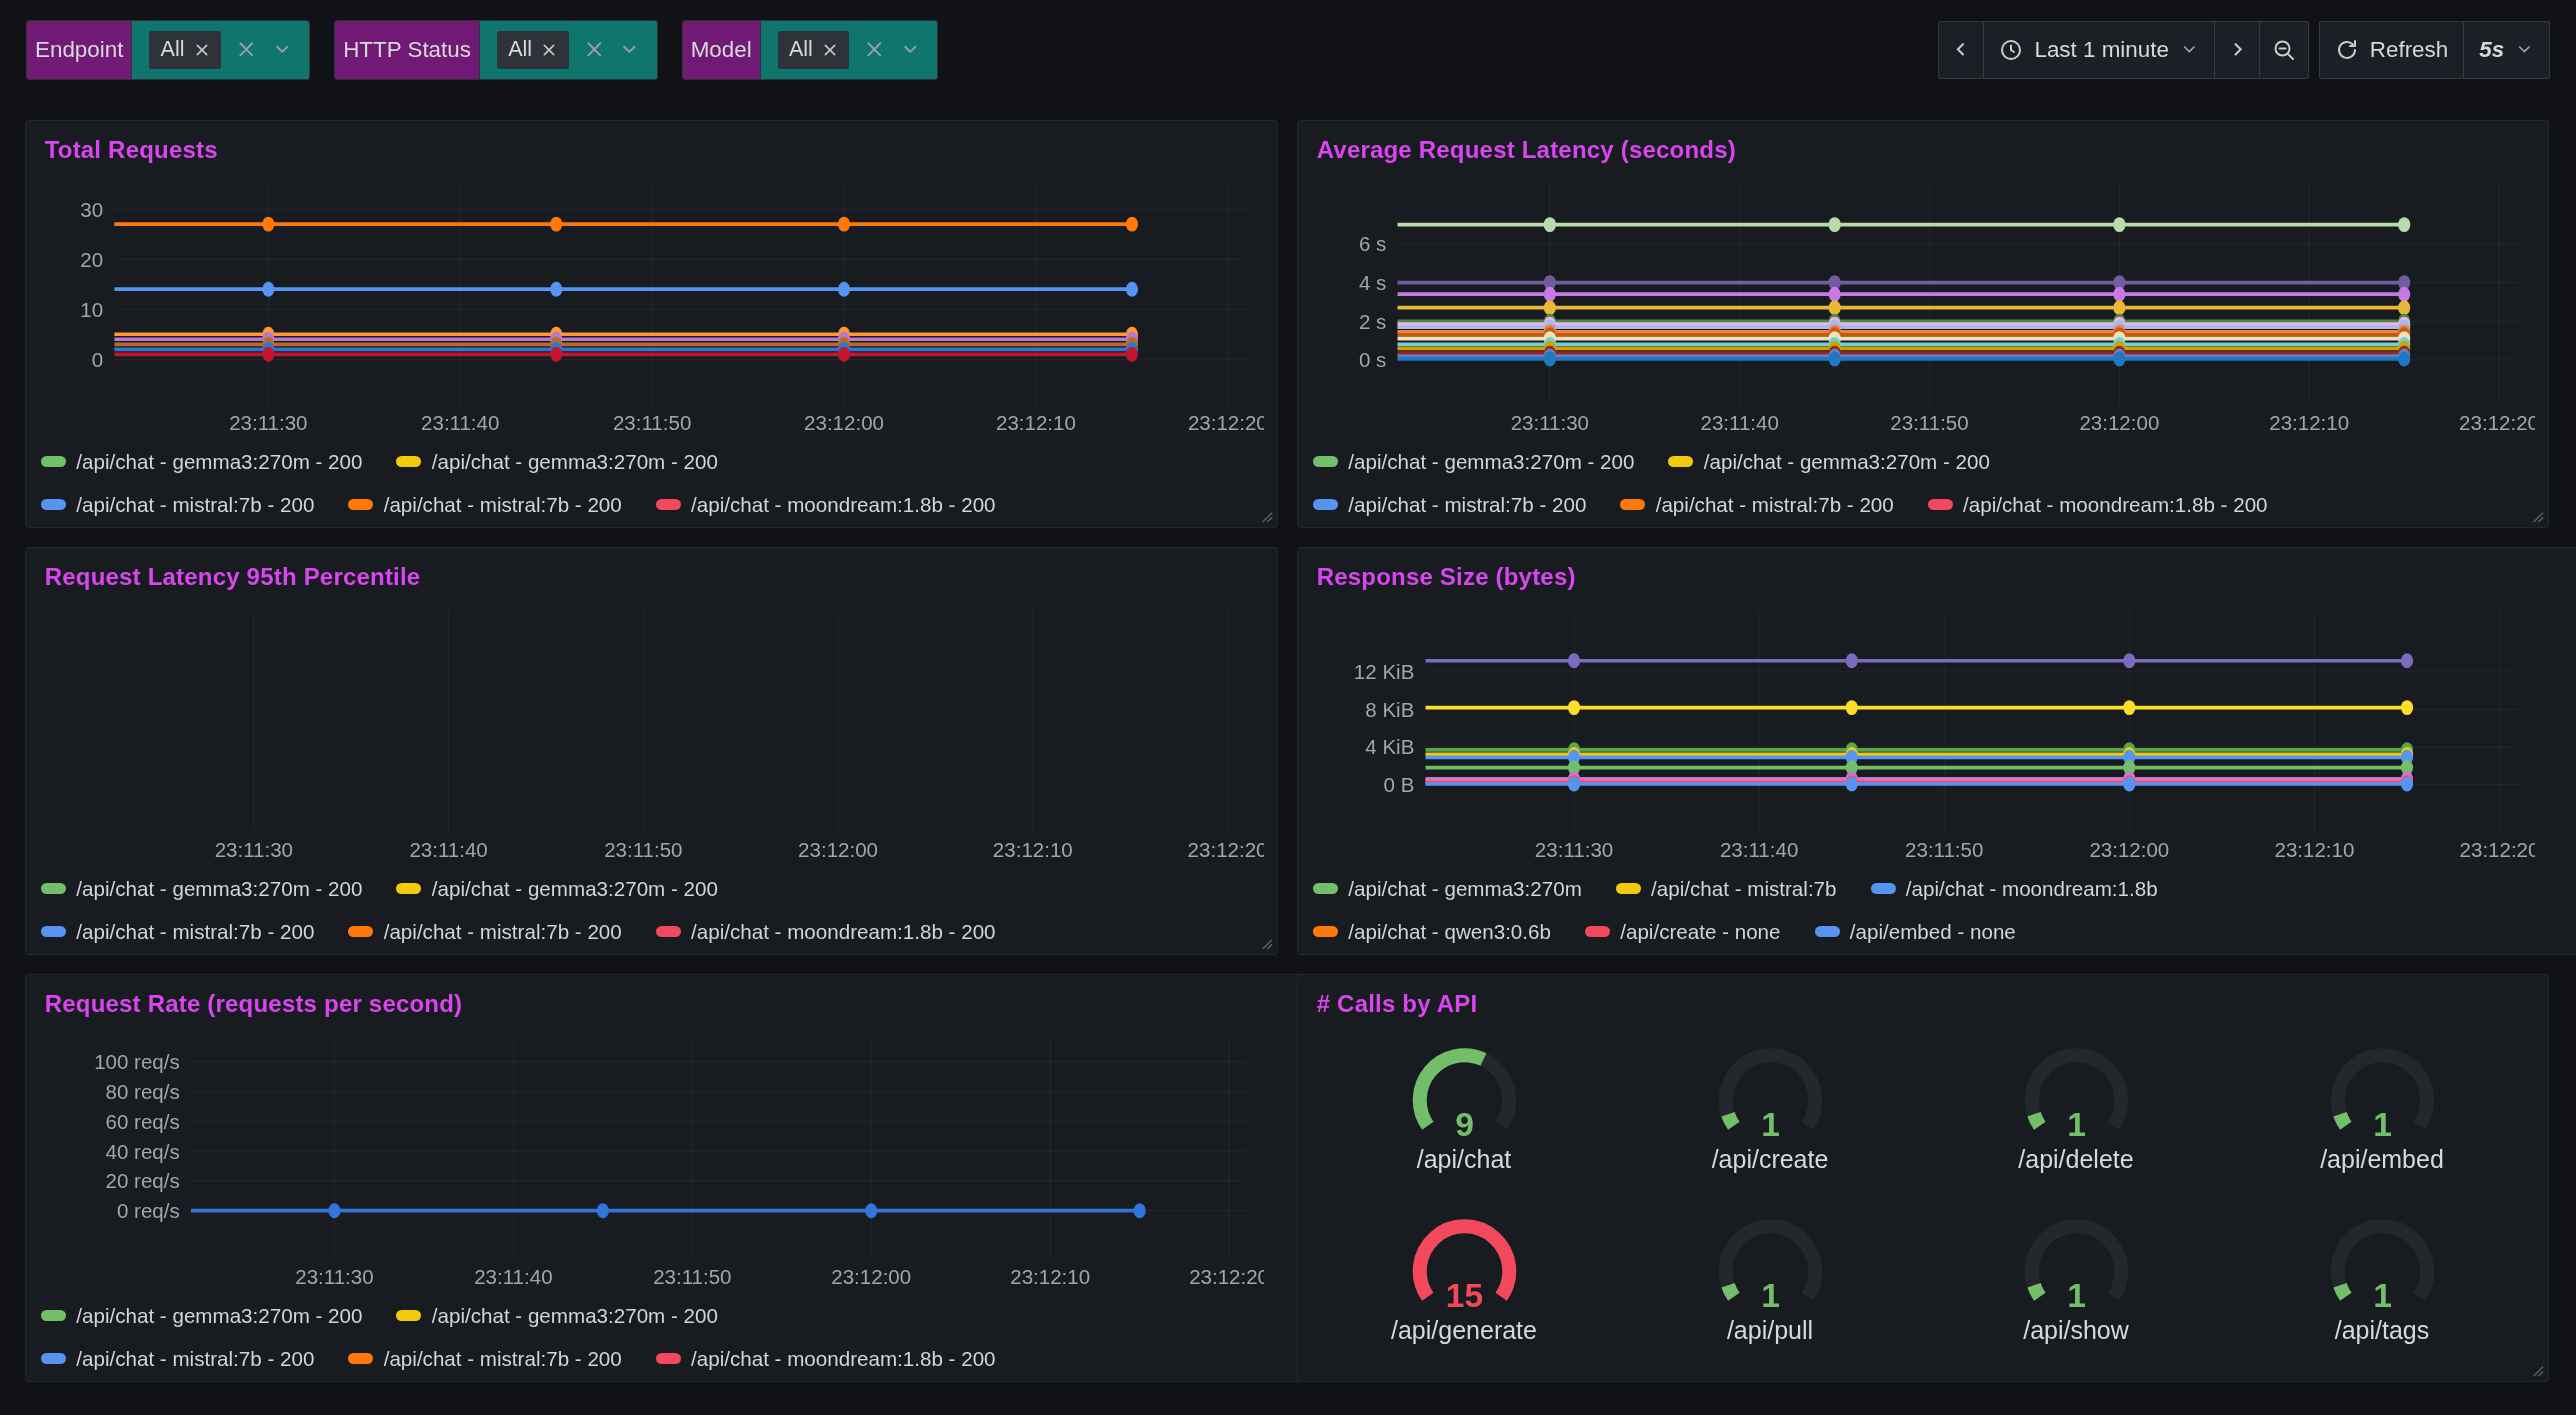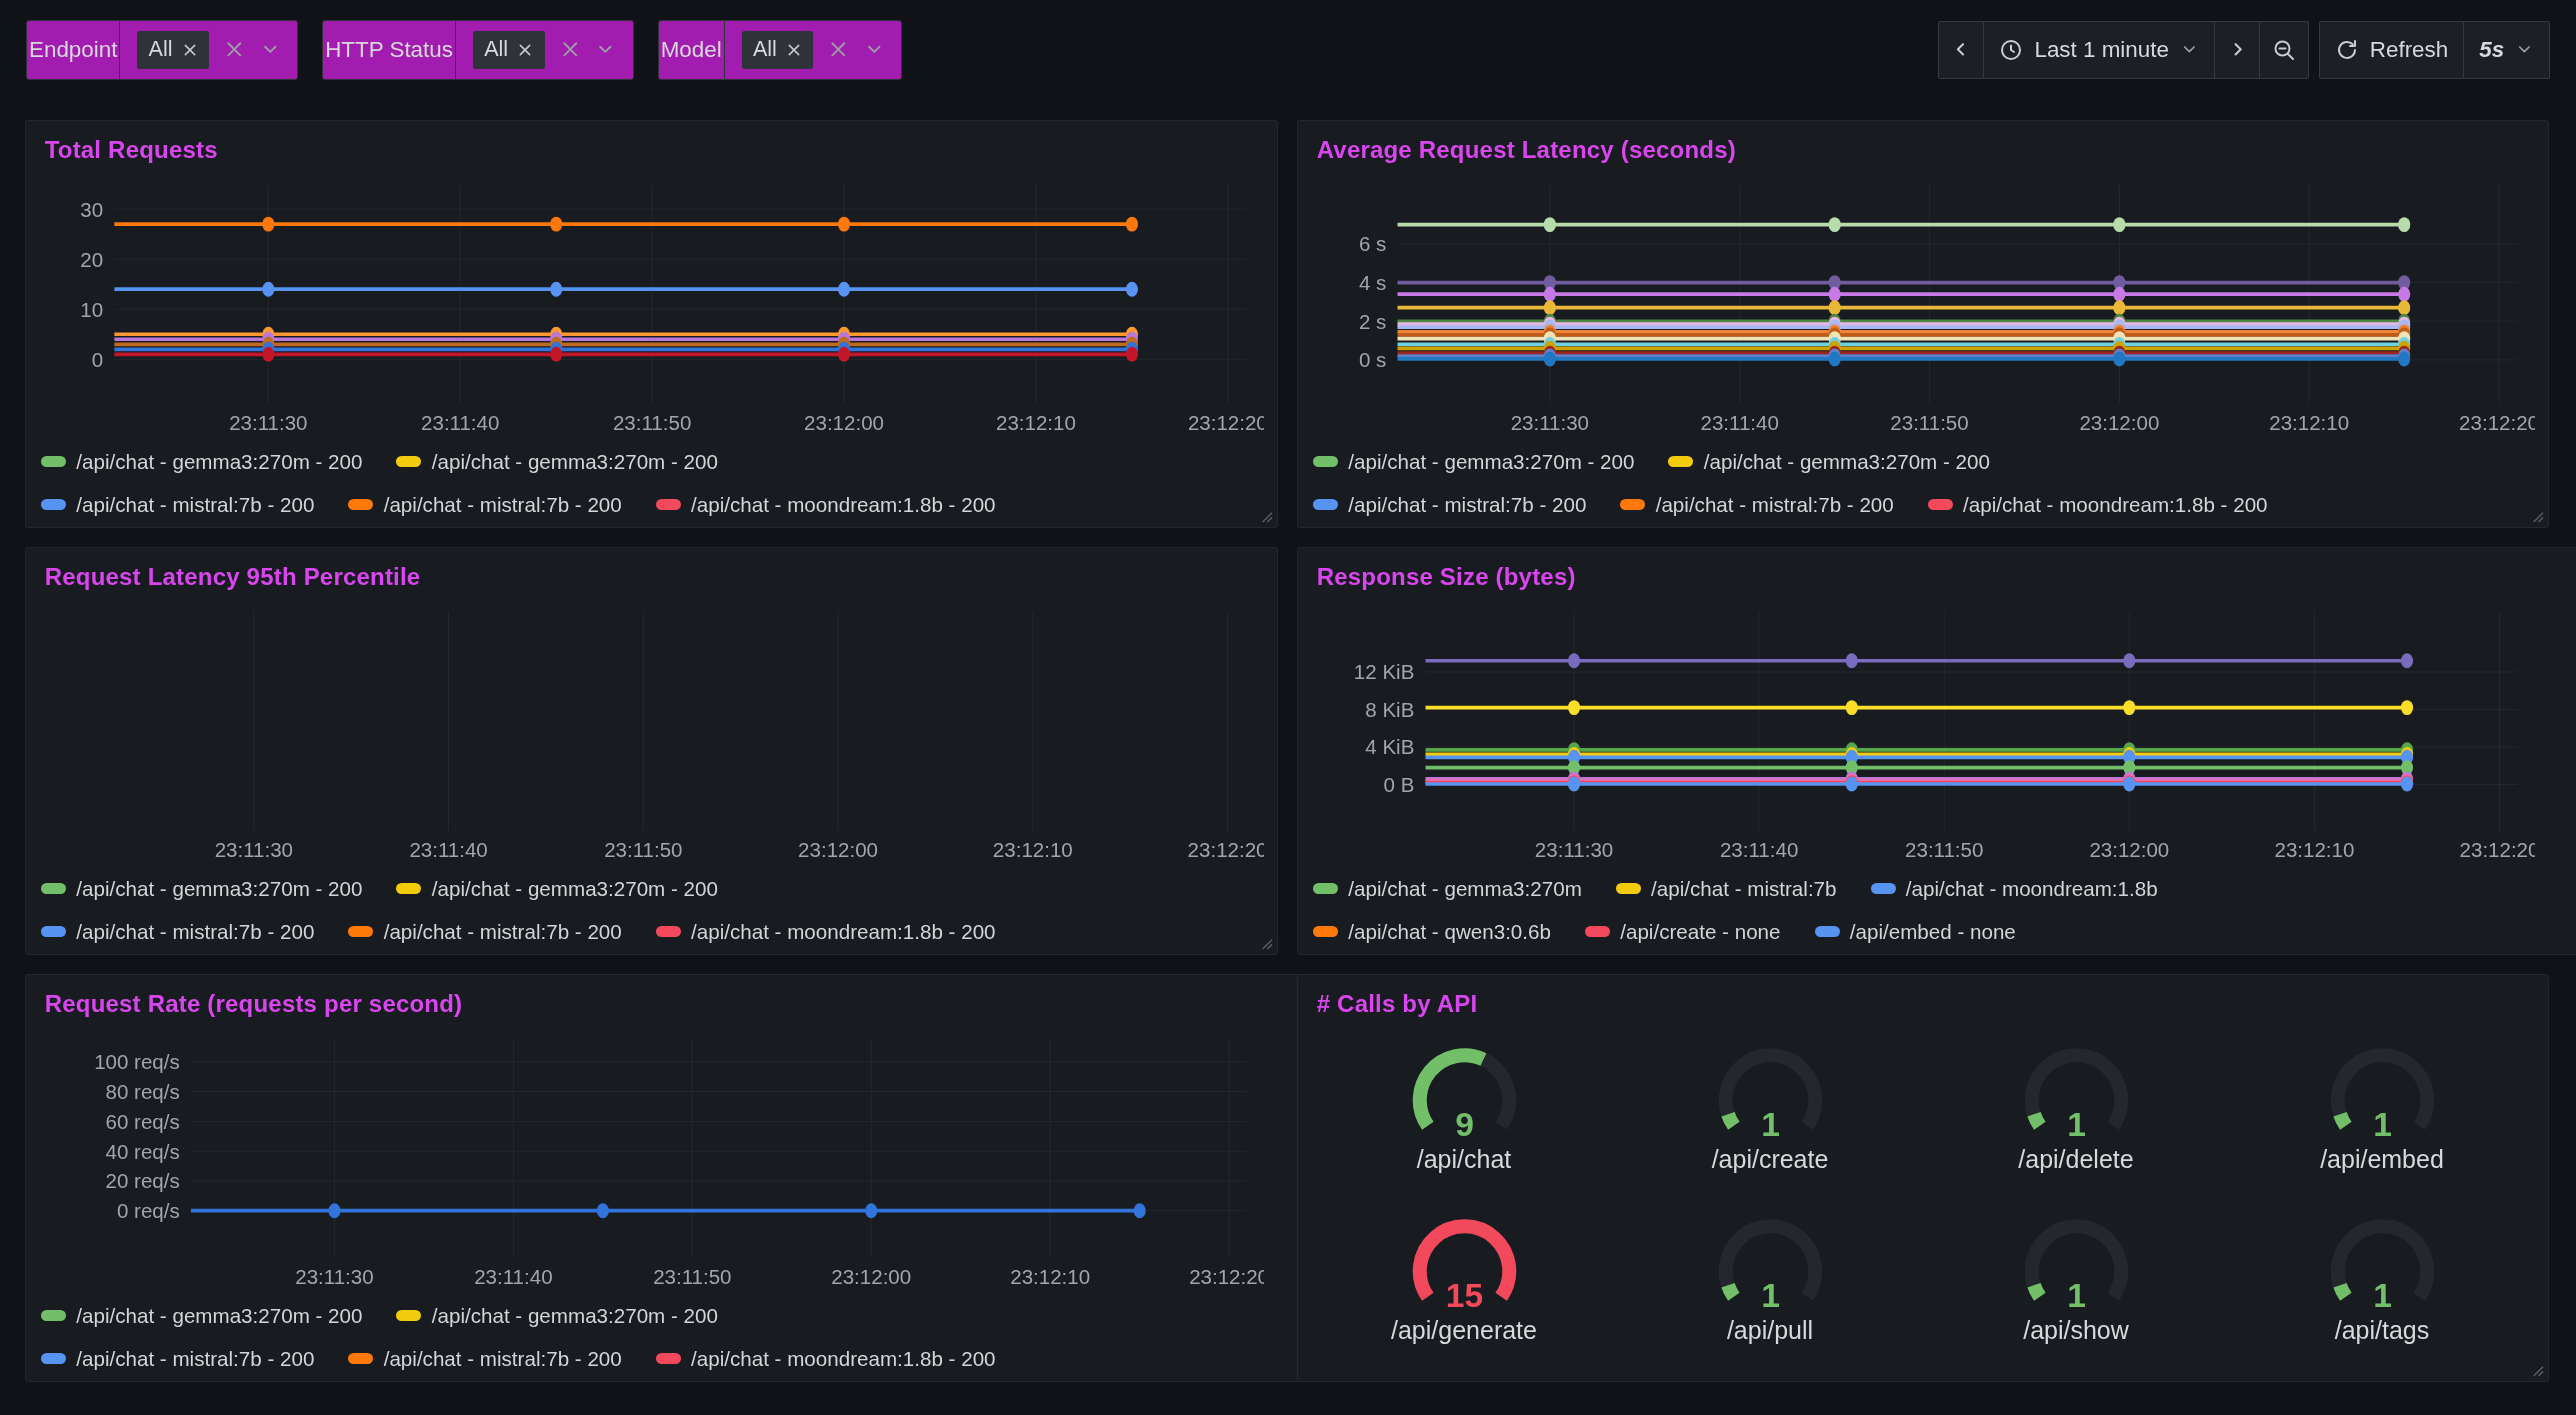--- a/index.html
+++ b/index.html
@@ -2,23 +2,23 @@
 <html style="font-size:15px"><head>
 <meta charset="utf-8">
 <style>
   html,body{margin:0;padding:0;width:2576px;height:1415px;background:#111217;overflow:hidden;
     font-family:"Liberation Sans",sans-serif;color:#d8d9dd;-webkit-font-smoothing:antialiased;}
   
   .topbar{position:absolute;left:0;top:0;width:100%;height:99px;display:flex;align-items:center;
     justify-content:space-between;padding:0 26px;box-sizing:border-box;}
   .filters{display:flex;gap:24px;}
   .filter-group{display:flex;align-items:stretch;height:58px;border:0.9px solid #2f3237;border-radius:2.8px;overflow:hidden;}
-  .filter-label{display:flex;align-items:center;padding:0 2px;background:#a21caf;font-size:22.4px;color:#d8d9dd;
+  .filter-label{display:flex;align-items:center;padding:0 8px;background:#701a75;font-size:22.4px;color:#d8d9dd;
     border-right:0.9px solid #2f3237;}
-  .filter-value{display:flex;align-items:center;gap:15px;padding:0 17px;background:#a21caf;}
+  .filter-value{display:flex;align-items:center;gap:15px;padding:0 17px;background:#0f766e;}
   .chip{display:inline-flex;align-items:center;gap:9.3px;background:#2f3239;border-radius:2.8px;
     padding:6.5px 11.2px;font-size:21.5px;color:#d8d9dd;cursor:pointer;}
   .icon{display:inline-flex;align-items:center;justify-content:center;color:#9b9ea6;}
   .icon svg{display:block;}
   
   .time-controls{display:flex;align-items:center;gap:9.3px;}
   .btn-group{display:flex;}
   .btn{display:inline-flex;align-items:center;gap:11.2px;height:58px;padding:0 15px;background:#1c1f25;
     border:0.9px solid #36393f;color:#d8d9dd;font-size:22.4px;font-family:inherit;cursor:pointer;border-radius:1.9px;}
   .btn-group .btn{border-radius:0;border-left-width:0;}

